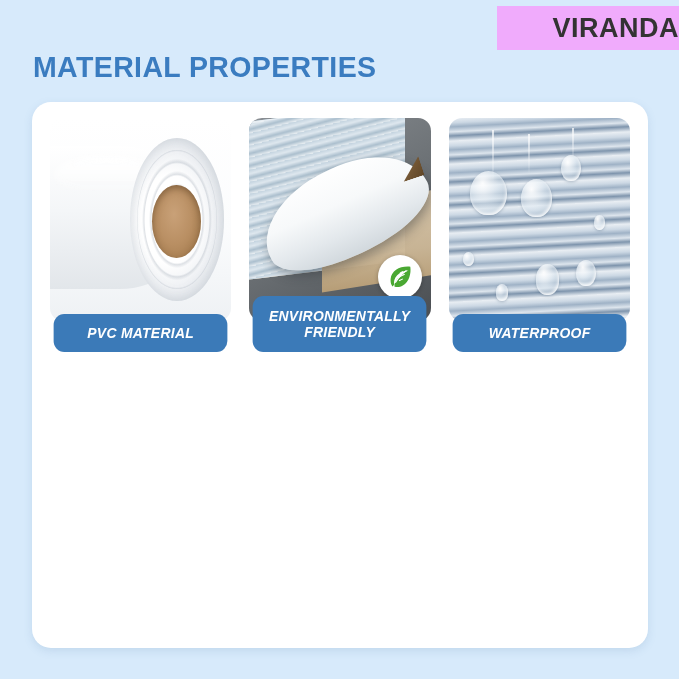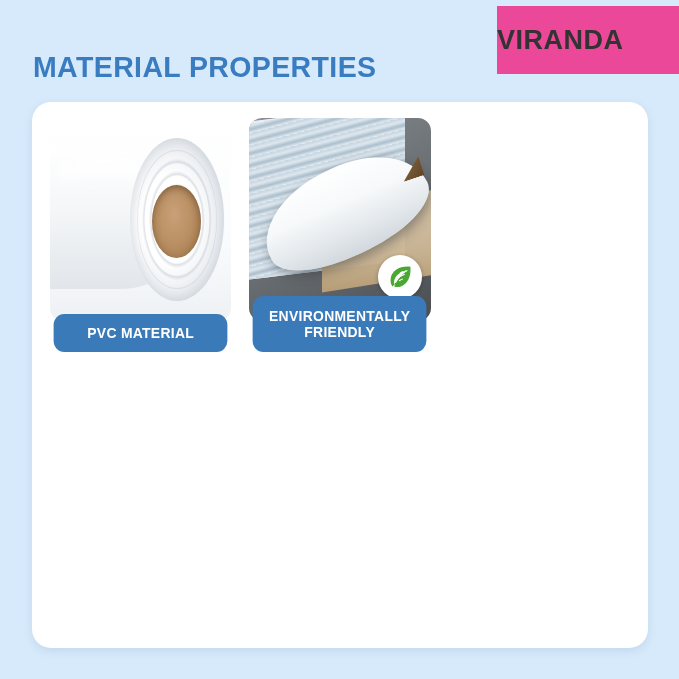--- a/index.html
+++ b/index.html
@@ -5,22 +5,22 @@
   html,body{margin:0;padding:0;}
   body{
     width:679px;height:679px;
     background:#d7eafb;
     font-family:"Liberation Sans", sans-serif;
     overflow:hidden;position:relative;
   }
 
   
   .logo-box{
-    position:absolute;top:6px;left:497px;width:182px;height:68px;
-    background:#ec4899;display:flex;align-items:center;justify-content:flex-start;
+    position:absolute;top:6px;left:497px;width:182px;height:44px;
+    background:#f0abfc;display:flex;align-items:center;justify-content:flex-end;
   }
   .logo-text{
     font-size:27px;font-weight:700;color:#333333;letter-spacing:.5px;
     font-family:"Liberation Sans", sans-serif;
   }
   .page-title{
     position:absolute;left:33px;top:50px;
     font-size:30px;font-weight:700;color:#3a7cc0;
     letter-spacing:.4px;transform:scaleX(.95);transform-origin:left center;
     white-space:nowrap;
@@ -33,21 +33,21 @@
     box-shadow:0 3px 9px rgba(90,130,170,.17);
   }
   .grid{
     position:absolute;left:18px;top:16px;
     width:580px;height:514px;
     display:grid;
     grid-template-columns:repeat(3,1fr);
     grid-template-rows:1fr 1fr;
     column-gap:18px;row-gap:14px;
   }
-  .cell{position:relative;}
+  .cell{position:relative;font-style:italic;}
   .tile{
     position:absolute;left:0;right:0;top:0;height:203px;
     border-radius:13px;overflow:hidden;
   }
 
   
   .badge{
     position:absolute;left:0;right:0;top:196px;
     background:#3b7ab8;border-radius:11px;
     color:#ffffff;font-size:14.5px;font-weight:700;
@@ -273,17 +273,35 @@
       </div>
       <div class="badge two-line">
         <span>
           <span>ENVIRONMENTALLY</span><br>
           <span>FRIENDLY</span>
         </span>
       </div>
     </div>
 
 
+    <div class="cell">
+      <div class="tile">
+        <div class="art-water">
+          <div class="trail" style="left:24%;top:6%;height:26%;"></div>
+          <div class="trail" style="left:44%;top:8%;height:20%;"></div>
+          <div class="trail" style="left:68%;top:5%;height:16%;"></div>
+          <div class="drop" style="left:12%;top:26%;width:20%;height:22%;"></div>
+          <div class="drop" style="left:40%;top:30%;width:17%;height:19%;"></div>
+          <div class="drop" style="left:62%;top:18%;width:11%;height:13%;"></div>
+          <div class="drop" style="left:48%;top:72%;width:13%;height:15%;"></div>
+          <div class="drop" style="left:70%;top:70%;width:11%;height:13%;"></div>
+          <div class="drop" style="left:26%;top:82%;width:7%;height:8%;"></div>
+          <div class="drop" style="left:80%;top:48%;width:6%;height:7%;"></div>
+          <div class="drop" style="left:8%;top:66%;width:6%;height:7%;"></div>
+        </div>
+      </div>
+      <div class="badge">WATERPROOF</div>
+    </div>
 
 
 
   </div>
 </div>
 
 </body></html>

